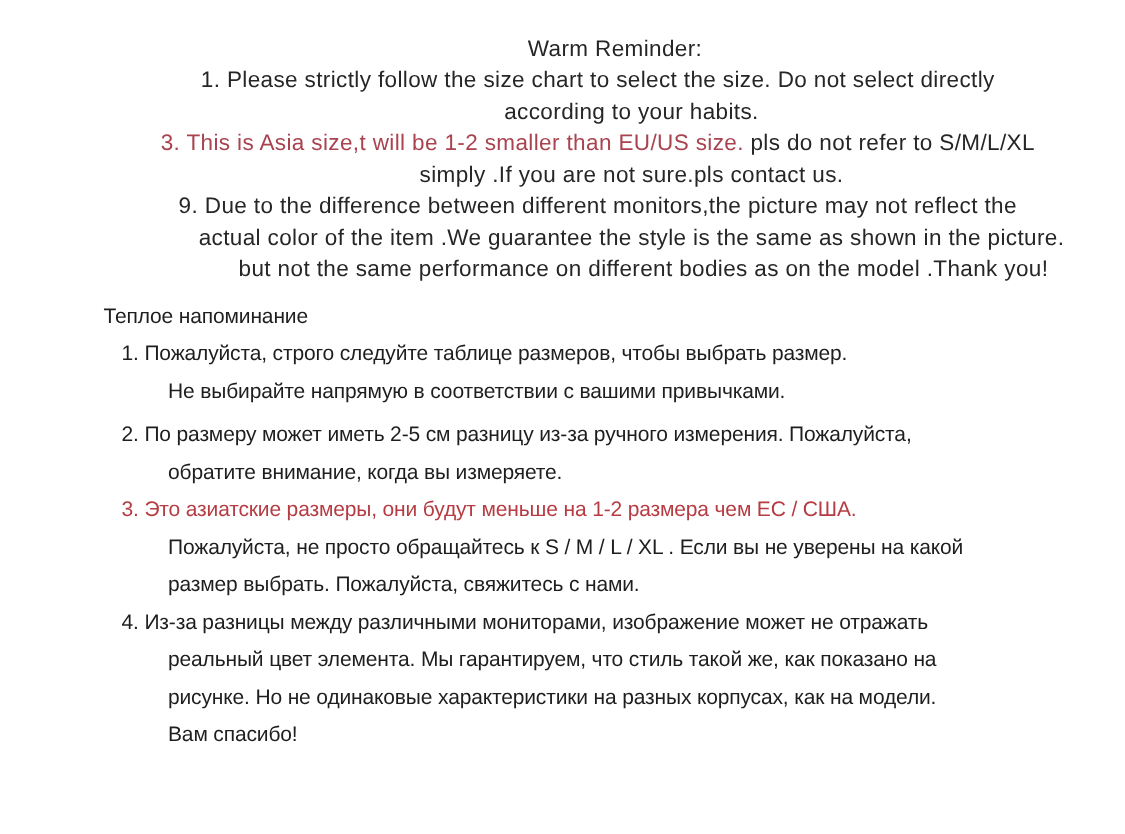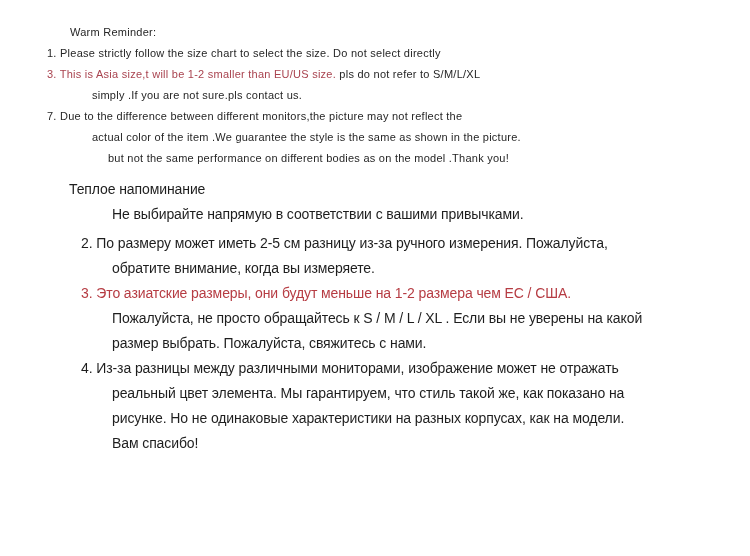--- a/index.html
+++ b/index.html
@@ -14,23 +14,24 @@
     font-family: "Liberation Sans", sans-serif;
   }
   main {
     padding-top: 22px;
   }
   .line {
     white-space: nowrap;
   }
   
   .en {
-    font-size: 11px;
+    font-size: 15px;
     line-height: 21px;
     letter-spacing: 0.25px;
+    text-align: center;
   }
   .en .header { padding-left: 70px; }
   .en .num    { padding-left: 47px; }
   .en .wrap   { padding-left: 92px; }
   
   .ru {
     margin-top: 8px;
     font-size: 14px;
     line-height: 25px;
     letter-spacing: -0.1px;
@@ -42,31 +43,33 @@
 </style>
 </head>
 <body style="background: rgb(255, 255, 255);">
 
 <main>
 
   <section class="en" style="color: rgb(38, 38, 38);">
     <div class="line header">Warm Reminder:</div>
     <div>
         <div class="line num"><span style="color: rgb(38, 38, 38);">1. Please strictly follow the size chart to select the size. Do not select directly</span></div>
+        <div class="line wrap"><span style="color: rgb(38, 38, 38);">according to your habits.</span></div>
         <div class="line num"><span style="color: rgb(169, 67, 79);">3. This is Asia size,t will be 1-2 smaller than EU/US size.</span><span style="color: rgb(38, 38, 38);"> pls do not refer to S/M/L/XL</span></div>
         <div class="line wrap"><span style="color: rgb(38, 38, 38);">simply .If you are not sure.pls contact us.</span></div>
-        <div class="line num"><span style="color: rgb(38, 38, 38);">7. Due to the difference between different monitors,the picture may not reflect the</span></div>
+        <div class="line num"><span style="color: rgb(38, 38, 38);">9. Due to the difference between different monitors,the picture may not reflect the</span></div>
         <div class="line wrap"><span style="color: rgb(38, 38, 38);">actual color of the item .We guarantee the style is the same as shown in the picture.</span></div>
         <div class="line wrap"><span style="color: rgb(38, 38, 38); margin-left: 16px;">but not the same performance on different bodies as on the model .Thank you!</span></div>
       </div>
   </section>
 
   <section class="ru" style="color: rgb(30, 30, 30);">
     <div class="line header">Теплое напоминание</div>
     <div>
+        <div class="line num"><span style="color: rgb(30, 30, 30);">1. Пожалуйста, строго следуйте таблице размеров, чтобы выбрать размер.</span></div>
         <div class="line wrap"><span style="color: rgb(30, 30, 30);">Не выбирайте напрямую в соответствии с вашими привычками.</span></div>
         <div class="line num gap"><span style="color: rgb(30, 30, 30);">2. По размеру может иметь 2-5 см разницу из-за ручного измерения. Пожалуйста,</span></div>
         <div class="line wrap"><span style="color: rgb(30, 30, 30);">обратите внимание, когда вы измеряете.</span></div>
         <div class="line num"><span style="color: rgb(182, 60, 67);">3. Это азиатские размеры, они будут меньше на 1-2 размера чем ЕС / США.</span></div>
         <div class="line wrap"><span style="color: rgb(30, 30, 30);">Пожалуйста, не просто обращайтесь к S / M / L / XL . Если вы не уверены на какой</span></div>
         <div class="line wrap"><span style="color: rgb(30, 30, 30);">размер выбрать. Пожалуйста, свяжитесь с нами.</span></div>
         <div class="line num"><span style="color: rgb(30, 30, 30);">4. Из-за разницы между различными мониторами, изображение может не отражать</span></div>
         <div class="line wrap"><span style="color: rgb(30, 30, 30);">реальный цвет элемента. Мы гарантируем, что стиль такой же, как показано на</span></div>
         <div class="line wrap"><span style="color: rgb(30, 30, 30);">рисунке. Но не одинаковые характеристики на разных корпусах, как на модели.</span></div>
         <div class="line wrap"><span style="color: rgb(30, 30, 30);">Вам спасибо!</span></div>

